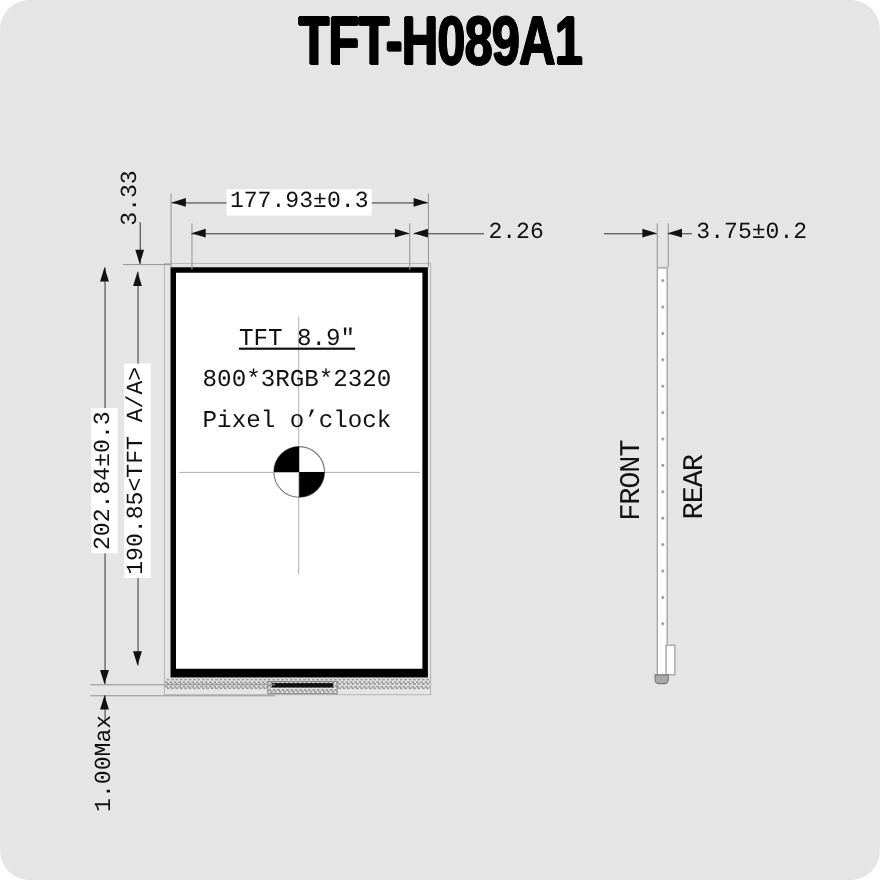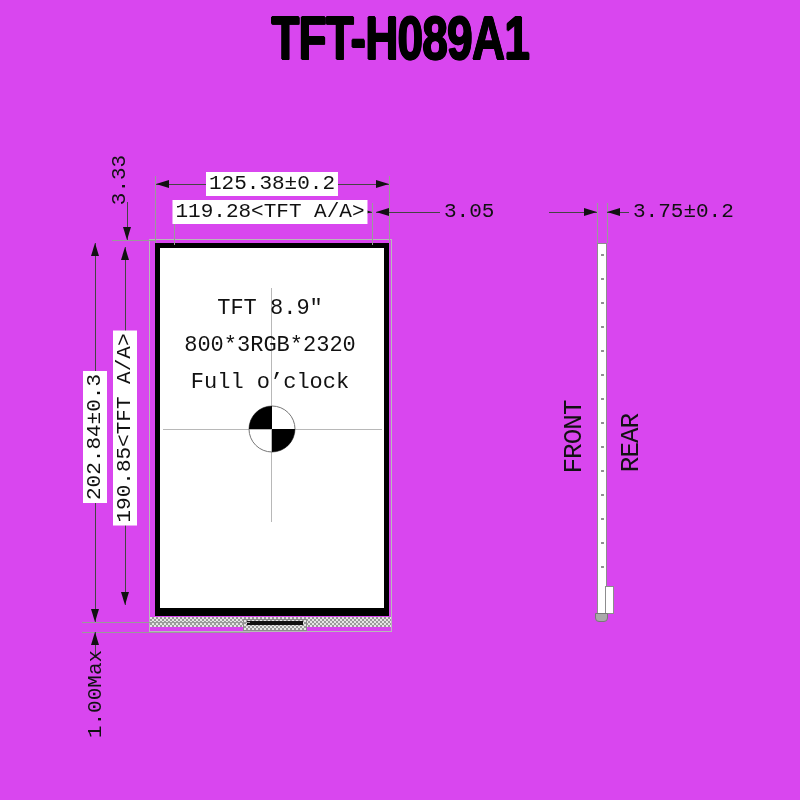--- a/index.html
+++ b/index.html
@@ -1,23 +1,24 @@
 <!DOCTYPE html>
 <html><head>
 <meta charset="utf-8">
 <style>
   * { box-sizing: border-box; margin: 0; padding: 0; }
   html, body { background: #ffffff; }
   #canvas {
     position: relative;
     width: 800px; height: 800px;
-    background: #d946ef;
+    background: #e5e5e5;
     overflow: hidden;
     font-family: "Liberation Mono", "DejaVu Sans Mono", monospace;
     color: #111;
+    border-radius: 27px;
   }
   
   .title-line { position: absolute; left: 0; width: 800px; text-align: center; white-space: nowrap; }
   .title-line > span {
     display: inline-block;
     font-family: "Liberation Sans", "DejaVu Sans", sans-serif;
     font-weight: 900;
     color: #000;
     letter-spacing: -1px;
     text-shadow: 1px 0 0 #000, -1px 0 0 #000, 0 1px 0 #000, 0 -1px 0 #000, 1px 1px 0 #000;
@@ -82,52 +83,51 @@
   <div id="fv-outline"></div>
 
   <div class="vl cline" style="left:271px; top:288px; height:234px;"></div>
   <div class="hl cline" style="left:163px; top:429px; width:219px;"></div>
 
   <div id="fv-bezel"></div>
 
   <div class="vl cline" style="left:271px; top:288px; height:234px;"></div>
   <div class="hl cline" style="left:163px; top:429px; width:219px;"></div>
 
-  <div class="screen-text" style="top:309px;">TFT 8.9″</div>
+  <div class="screen-text" style="top:309px;text-decoration:underline;">TFT 8.9″</div>
   <div class="screen-text" style="top:346px;">800*3RGB*2320</div>
-  <div class="screen-text" style="top:383px;">Full o’clock</div>
+  <div class="screen-text" style="top:383px;">Pixel o’clock</div>
 
   <svg id="target" width="48" height="48" viewBox="0 0 48 48">
     <circle cx="24" cy="24" r="23" fill="none" stroke="#777" stroke-width="1"></circle>
     <path d="M24,24 L1,24 A23,23 0 0 1 24,1 Z" fill="#000"></path>
     <path d="M24,24 L47,24 A23,23 0 0 1 24,47 Z" fill="#000"></path>
   </svg>
 
   <div id="fpc-strip" class="hatch"></div>
   <div id="fpc-tab" class="hatch"></div>
   <div id="fpc-tab-bar"></div>
 
   <div class="vl ext" style="left:155px; top:176px; height:67px;"></div>
   <div class="vl ext" style="left:389px; top:176px; height:67px;"></div>
   <div class="vl ext" style="left:174px; top:203px; height:42px;"></div>
   <div class="vl ext" style="left:372px; top:203px; height:42px;"></div>
 
   <div class="hl" style="left:156px; top:184px; width:233px;"></div>
   <div class="arr arr-l" style="left:156px; top:180px;"></div>
   <div class="arr arr-r" style="left:376px; top:180px;"></div>
-  <div class="dim onln" style="left:272px; top:184px;">125.38±0.2</div>
+  <div class="dim onln" style="left:272px; top:184px;">177.93±0.3</div>
 
   <div class="hl" style="left:174px; top:212px; width:198px;"></div>
   <div class="arr arr-l" style="left:174px; top:208px;"></div>
   <div class="arr arr-r" style="left:359px; top:208px;"></div>
-  <div class="dim onln" style="left:270px; top:212px;">119.28&lt;TFT A/A&gt;</div>
 
   <div class="hl" style="left:376px; top:212px; width:64px;"></div>
   <div class="arr arr-l" style="left:376px; top:208px;"></div>
-  <div class="dim lft" style="left:444px; top:212px;">3.05</div>
+  <div class="dim lft" style="left:444px; top:212px;">2.26</div>
 
   <div class="hl ext" style="left:112px; top:240px; width:43px;"></div>
   <div class="hl ext" style="left:82px; top:622px; width:168px;"></div>
   <div class="hl ext" style="left:82px; top:632px; width:168px;"></div>
 
   <div class="vl" style="left:95px; top:243px; height:379px;"></div>
   <div class="arr arr-u" style="left:91px; top:243px;"></div>
   <div class="arr arr-d" style="left:91px; top:609px;"></div>
   <div class="dim rot onln" style="left:95px; top:437px;">202.84±0.3</div>
 

